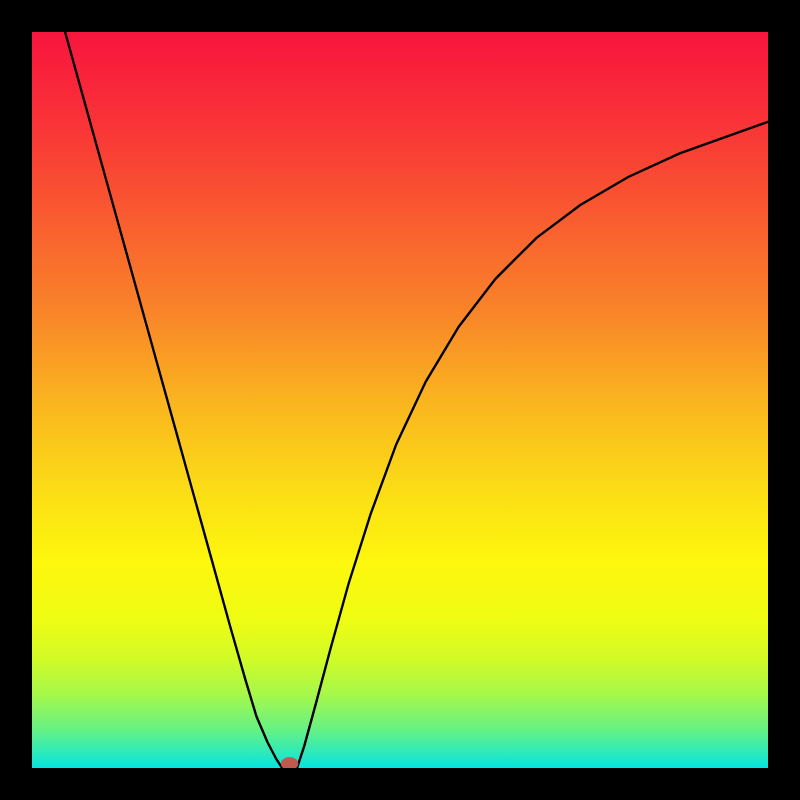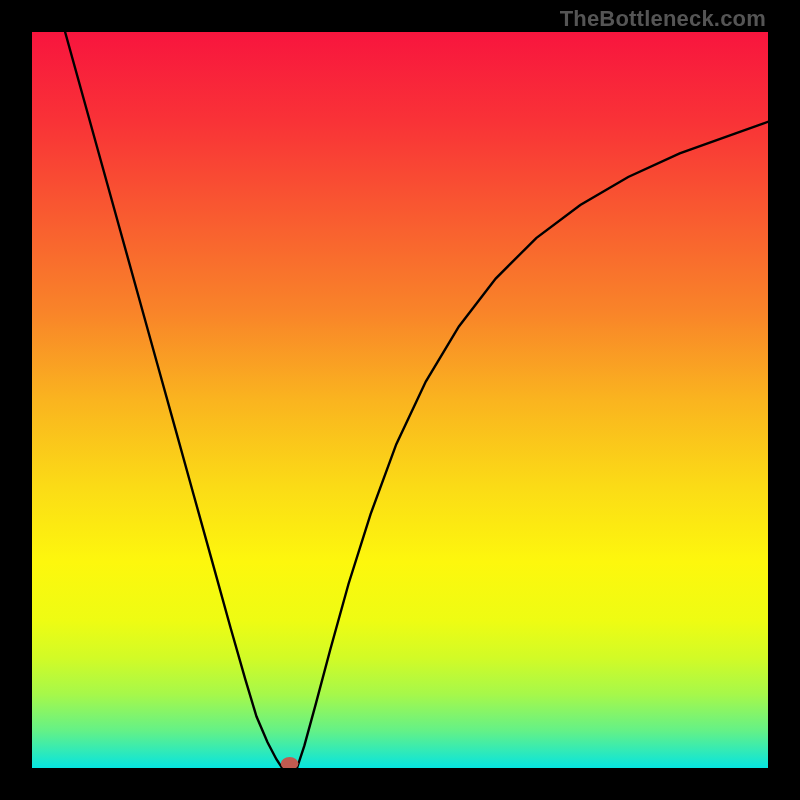--- a/index.html
+++ b/index.html
@@ -56,14 +56,13 @@
             <stop offset="90.0%" stop-color="#a6f84a"></stop>
             <stop offset="95.0%" stop-color="#63f188"></stop>
             <stop offset="100.0%" stop-color="#06e4e0"></stop>
           </linearGradient>
       </defs>
       <rect id="bg-rect" x="0" y="0" width="736" height="736" fill="url(#bg-grad)"></rect>
       <path id="curve-path" fill="none" stroke-width="2.4" stroke-linecap="round" d="M33.1 0.0 L51.5 66.2 L69.9 132.5 L88.3 198.7 L106.7 265.0 L125.1 331.2 L143.5 397.4 L161.9 463.7 L180.3 529.9 L198.7 596.2 L213.4 647.7 L224.5 684.5 L235.5 710.2 L244.4 727.2 L250.2 736.0 L250.2 736.0 L257.6 736.0 L265.0 736.0 L265.0 736.0 L272.3 713.9 L283.4 673.4 L298.1 618.2 L316.5 552.0 L338.6 482.1 L364.3 412.2 L393.8 349.6 L426.9 294.4 L463.7 246.6 L504.2 206.1 L548.3 173.0 L596.2 145.0 L647.7 121.4 L702.9 101.6 L736.0 89.8" stroke="#000000"></path>
       <ellipse id="marker-dot" cx="257.6" cy="731.6" rx="8.8" ry="6.6" fill="#c05a50" stroke="#c05a50" stroke-width="0"></ellipse>
     </svg>
   </div>
-  <div class="watermark">TheBottleneck.com</div>
 </div>
 
 </body></html>

